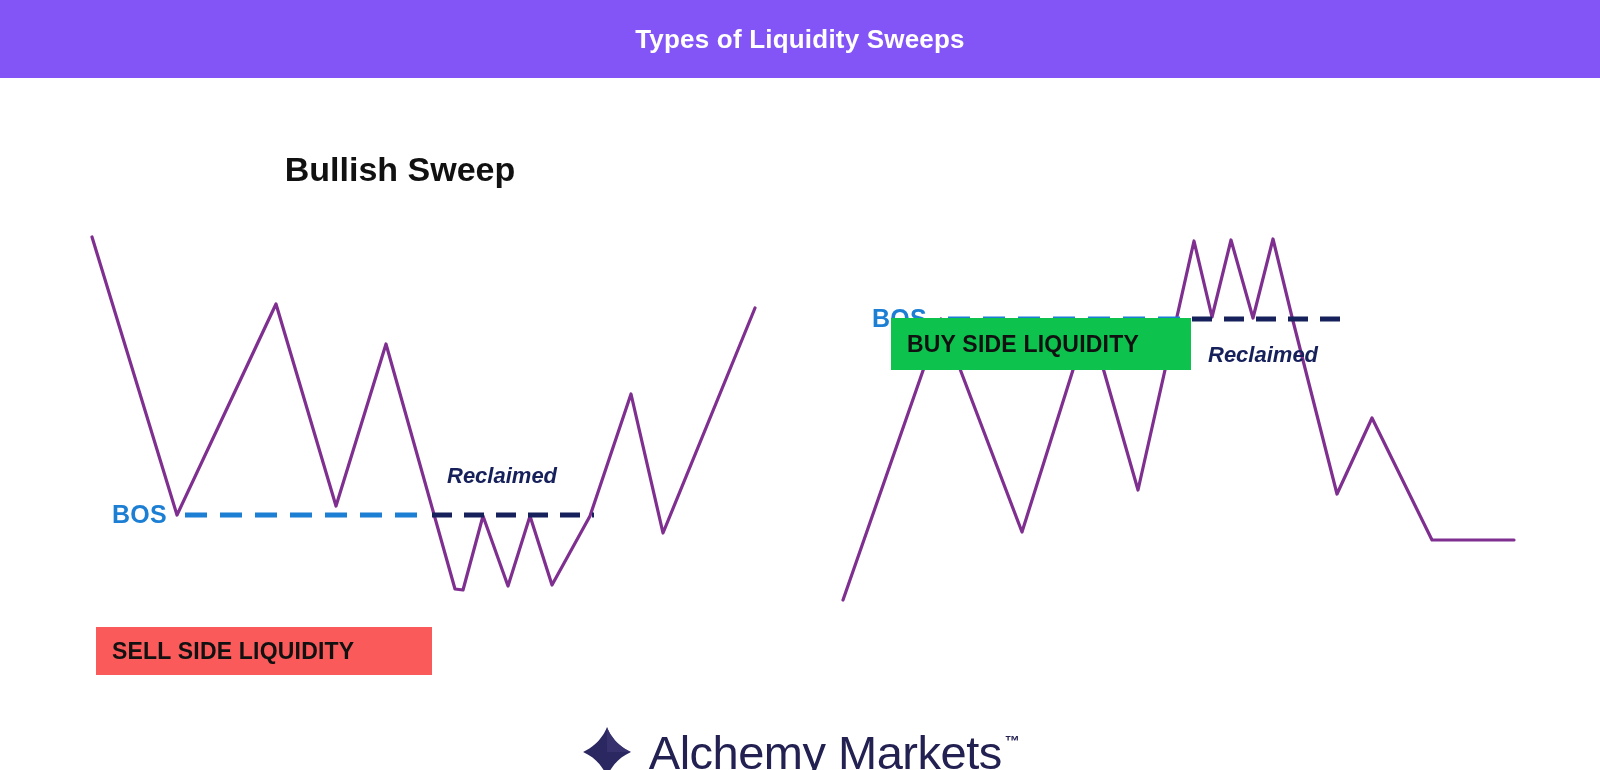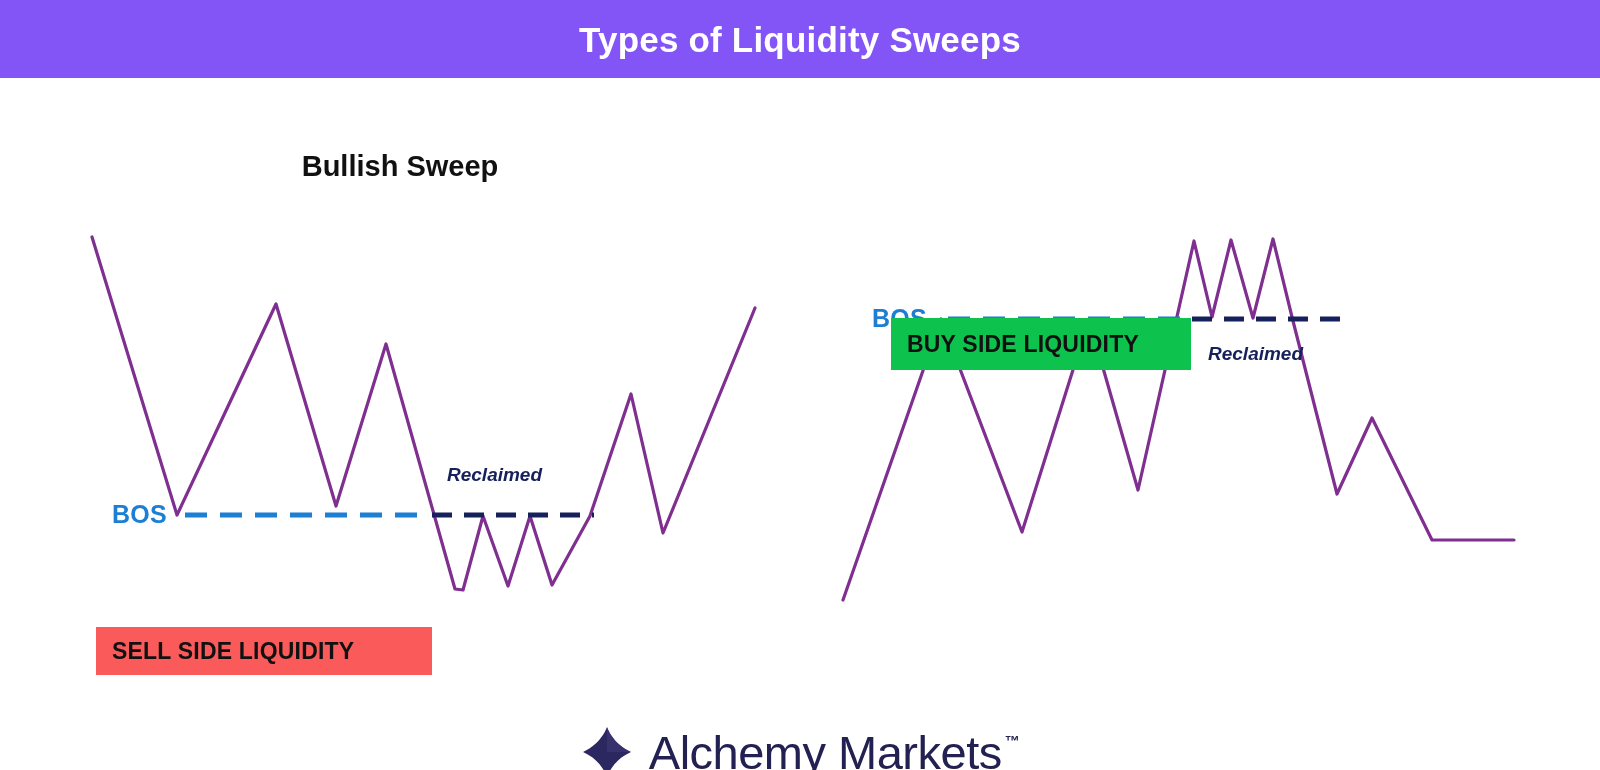--- a/index.html
+++ b/index.html
@@ -9,47 +9,47 @@
     font-family:"Liberation Sans","DejaVu Sans",sans-serif;
     background:#ffffff;
   }
   
   #header-bar{
     position:absolute;left:0;top:0;width:1600px;height:78px;
     background:#8355f7;
     display:flex;align-items:center;justify-content:center;
   }
   #header-title{
-    color:#ffffff;font-size:35px;font-weight:bold;letter-spacing:.2px;
+    color:#ffffff;font-size:26px;font-weight:bold;letter-spacing:.2px;
     font-family:"Liberation Sans","DejaVu Sans",sans-serif;
     line-height:1;
   }
   
   #board{
     position:absolute;left:0;top:78px;width:1600px;height:692px;
     background:#ffffff;
   }
   .panel{position:absolute;top:0;height:560px;}
   #panel-bullish{left:0;width:800px;}
   #panel-bearish{left:800px;width:800px;}
   .panel-title{
     position:absolute;top:72px;width:100%;text-align:center;
-    font-size:29px;font-weight:bold;color:#111111;
+    font-size:34px;font-weight:bold;color:#111111;
     font-family:"Liberation Sans","DejaVu Sans",sans-serif;
     white-space:nowrap;
   }
   .chart-svg{position:absolute;left:0;top:0;width:800px;height:560px;}
   
   .bos-label{
     position:absolute;font-size:25px;font-weight:bold;color:#1c7fd4;
     font-family:"Liberation Sans","DejaVu Sans",sans-serif;
     letter-spacing:.3px;line-height:1;white-space:nowrap;
   }
   .reclaimed-label{
-    position:absolute;font-size:19px;font-weight:bold;font-style:italic;
+    position:absolute;font-size:22px;font-weight:bold;font-style:italic;
     color:#16205a;font-family:"Liberation Sans","DejaVu Sans",sans-serif;
     white-space:nowrap;line-height:1;
   }
   .liquidity-badge{
     position:absolute;display:flex;align-items:center;
     font-size:23px;font-weight:bold;color:#111111;
     font-family:"Liberation Sans","DejaVu Sans",sans-serif;
     padding:0 16px;white-space:nowrap;letter-spacing:.2px;
     box-sizing:border-box;
   }

